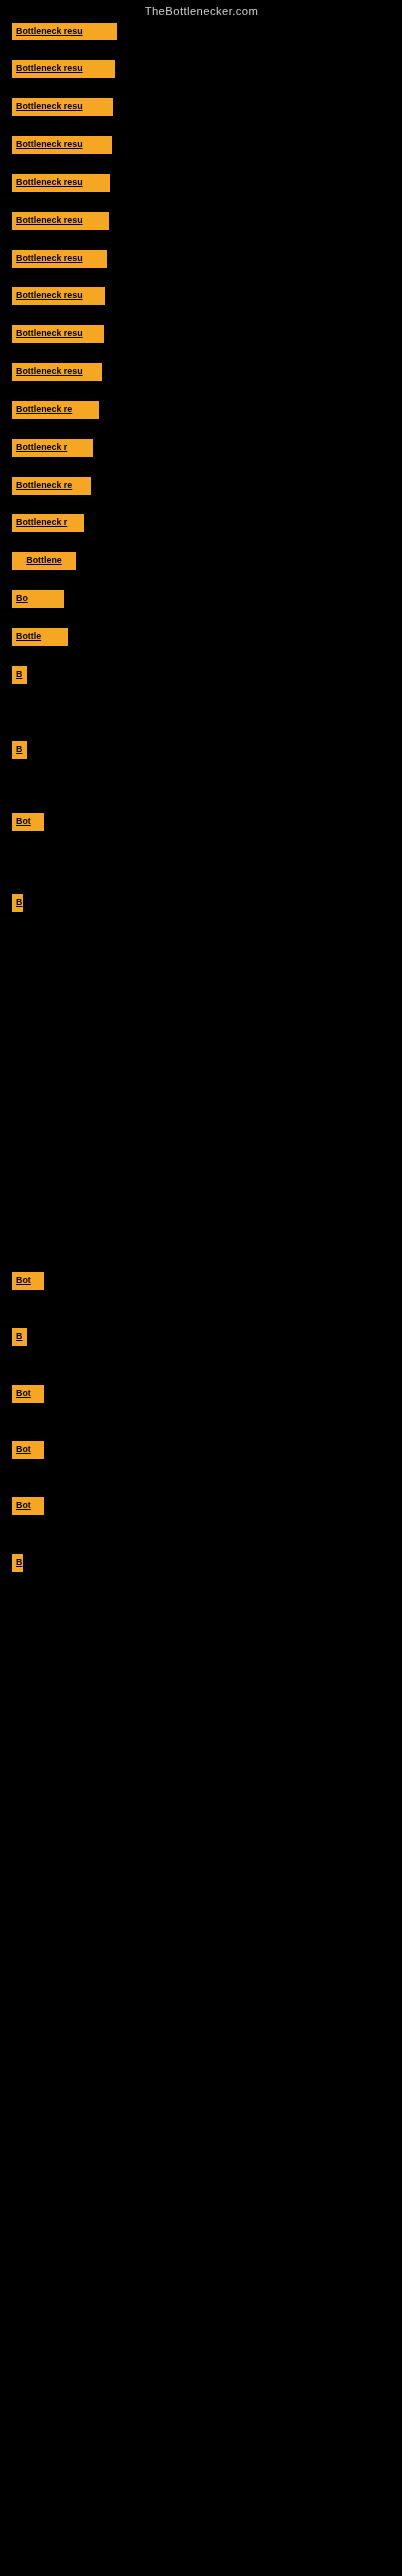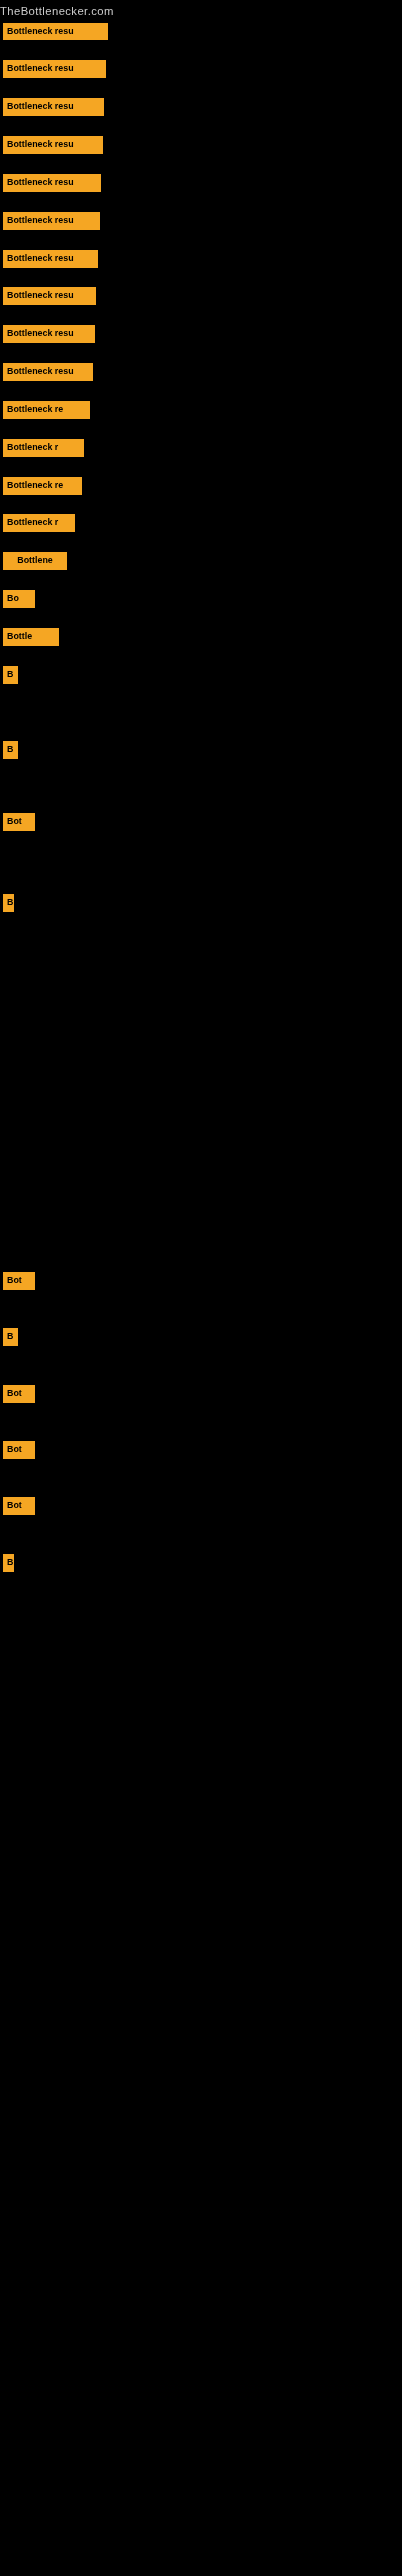--- a/index.html
+++ b/index.html
@@ -4,30 +4,32 @@
   <style>
     * { margin: 0; padding: 0; box-sizing: border-box; }
     body {
       background: #000;
       width: 403px;
       min-height: 2576px;
       font-family: Arial, sans-serif;
       position: relative;
     }
     .site-title {
+      text-align: center;
       color: #ccc;
       font-size: 11.3px;
       padding: 4.8px 0 3.2px 0;
       letter-spacing: 0.4px;
     }
     .bar-row {
       position: absolute;
-      left: 3px;
+      left: 12px;
       display: flex;
       align-items: center;
+      text-decoration: underline;
     }
     .bar-label {
       background: #f5a623;
       color: #000;
       font-size: 8.9px;
       font-weight: bold;
       padding: 2.4px 4px;
       white-space: nowrap;
       overflow: hidden;
       display: inline-block;
@@ -79,21 +81,21 @@
 <div class="bar-row" style="top: 477px;">
     <span class="bar-label" style="width: 79px;">Bottleneck re</span>
   </div>
 <div class="bar-row" style="top: 514px;">
     <span class="bar-label" style="width: 72px;">Bottleneck r</span>
   </div>
 <div class="bar-row" style="top: 552px; text-align: center;">
     <span class="bar-label" style="width: 64px;">Bottlene</span>
   </div>
 <div class="bar-row" style="top: 590px;">
-    <span class="bar-label" style="width: 32px;">Bo</span>
+    <span class="bar-label" style="width: 52px;">Bo</span>
   </div>
 <div class="bar-row" style="top: 628px;">
     <span class="bar-label" style="width: 56px;">Bottle</span>
   </div>
 <div class="bar-row" style="top: 666px;">
     <span class="bar-label" style="width: 14.5px;">B</span>
   </div>
 <div class="bar-row" style="top: 741px;">
     <span class="bar-label" style="width: 14.5px;">B</span>
   </div>

